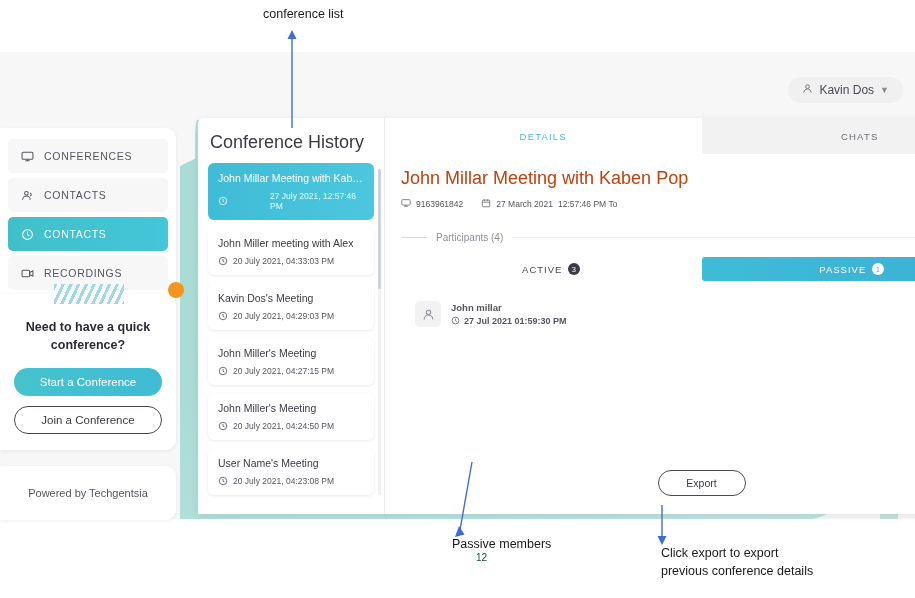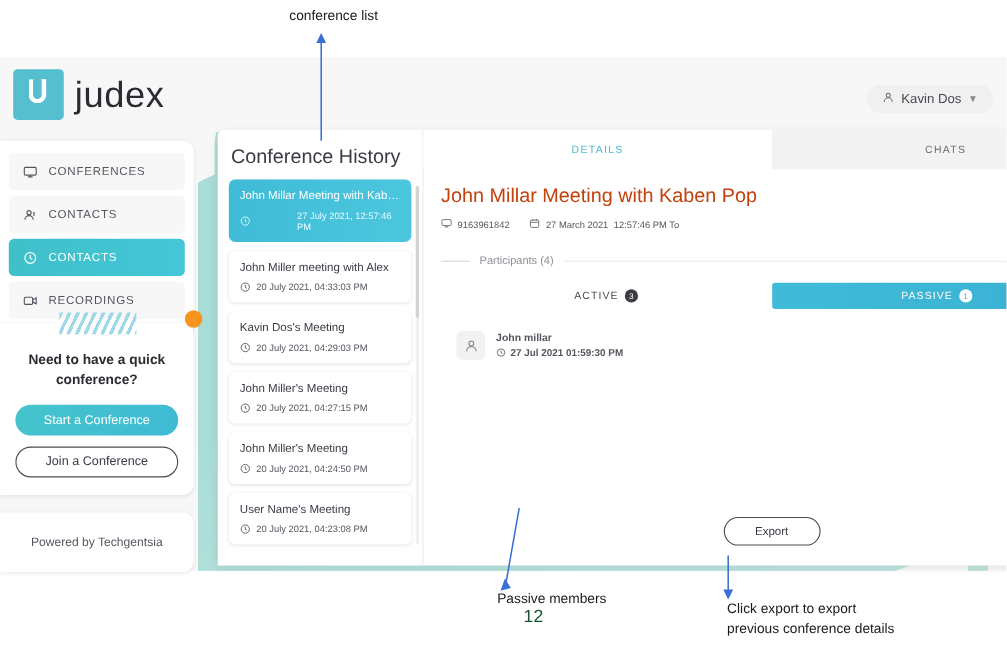--- a/index.html
+++ b/index.html
@@ -210,21 +210,21 @@
   .p-time { display:flex; align-items:center; gap:4px; font-size:9px; color:#55555f; margin-top:3px; }
   .export-wrap { position:absolute; left:0; right:0; bottom:18px; display:flex; justify-content:center; }
   .btn-export {
     width:88px; height:26px; border:1px solid #4a4a55; border-radius:13px;
     background:#fff; color:#3a3a44; font-size:10.5px; cursor:pointer;
     font-family:inherit;
   }
 
   
   .anno { position:absolute; color:#1a1a1a; font-size:12.5px; font-family:"Liberation Sans", sans-serif; }
-  .anno-sub { color:#14532d; font-size:16px; }
+  .anno-sub { color:#14532d; font-size:10px; }
   svg.anno-svg { position:absolute; left:0; top:0; width:915px; height:598px; pointer-events:none; }
 </style>
 </head>
 <body>
 
 <div class="stage">
 
   <div class="bg-grey"></div>
   <div class="arc arc-a"></div>
   <div class="arc arc-b"></div>
@@ -232,26 +232,20 @@
   <div class="arc arc-fade"></div>
   <div class="white-cut-left"></div>
   <div class="teal-strip-right"></div>
   <div class="orange-tab"></div>
   <div class="white-cut-bottom"></div>
   <div class="spark spark-1">✦</div>
   <div class="spark spark-2">✦</div>
 
   <div class="topbar"></div>
 
-  <div class="logo-wrap">
-    <div class="logo-mark">
-        <div class="jbar"></div>
-      </div>
-    <div class="logo-text">judex</div>
-  </div>
 
   <div class="user-chip">
     <span>
       <svg width="11" height="11" viewBox="0 0 24 24" fill="none" stroke="#6d6d77" stroke-width="2">
         <circle cx="12" cy="8" r="4"></circle>
           <path d="M4 21c0-4.4 3.6-8 8-8s8 3.6 8 8"></path>
       </svg>
     </span>
     <span>Kavin Dos</span>
     <span class="chev">▼</span>

